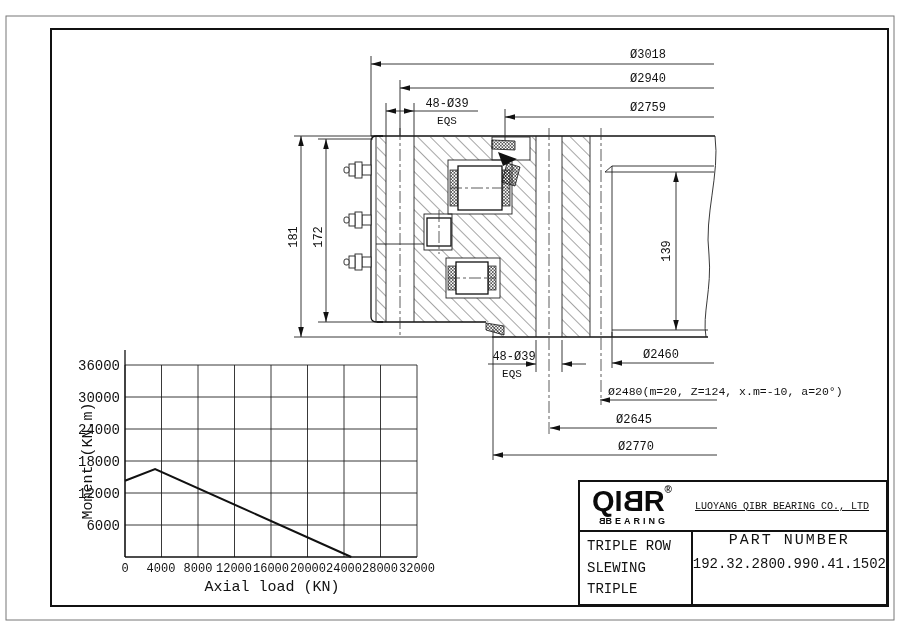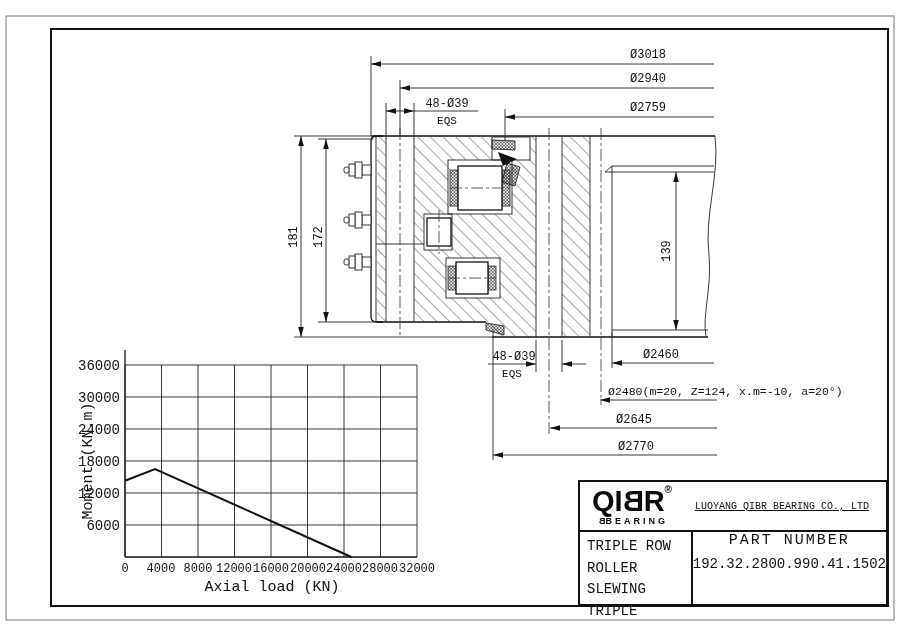--- a/index.html
+++ b/index.html
@@ -262,21 +262,20 @@
       </div>
       <div class="logosub"><span class="flip">B</span><span>BEARING</span></div>
     </div>
     <div class="coinfo">
       <div class="coline1">LUOYANG QIBR BEARING CO., LTD</div>
     </div>
   </div>
   <div class="trow2">
     <div class="prodcell">
       <div>TRIPLE ROW</div>
-      <div>ROLLER</div>
       <div>SLEWING TRIPLE</div>
     </div>
     <div class="pncell">
       <div class="pnlabel">PART NUMBER</div>
       <div class="pnvalue">192.32.2800.990.41.1502</div>
     </div>
   </div>
 </div>
 
 </div>

